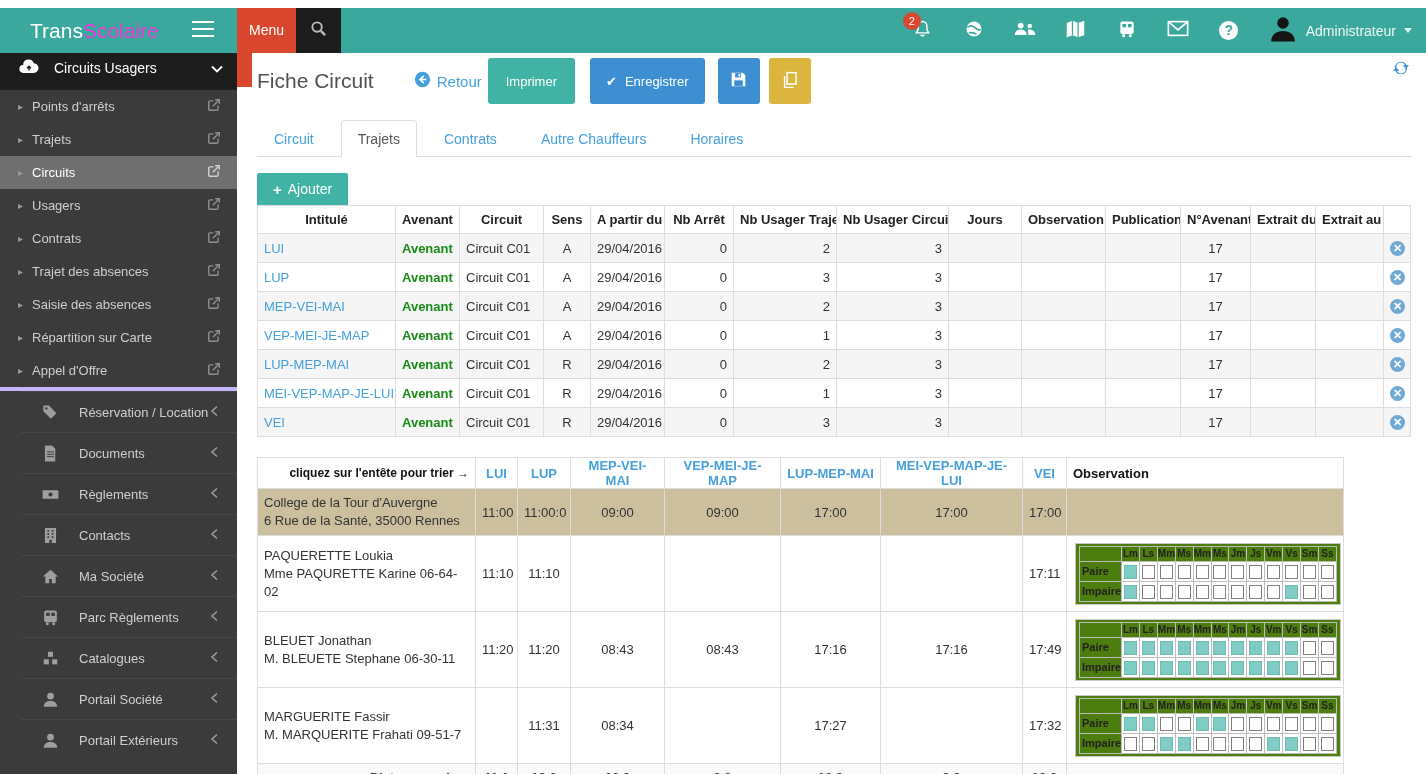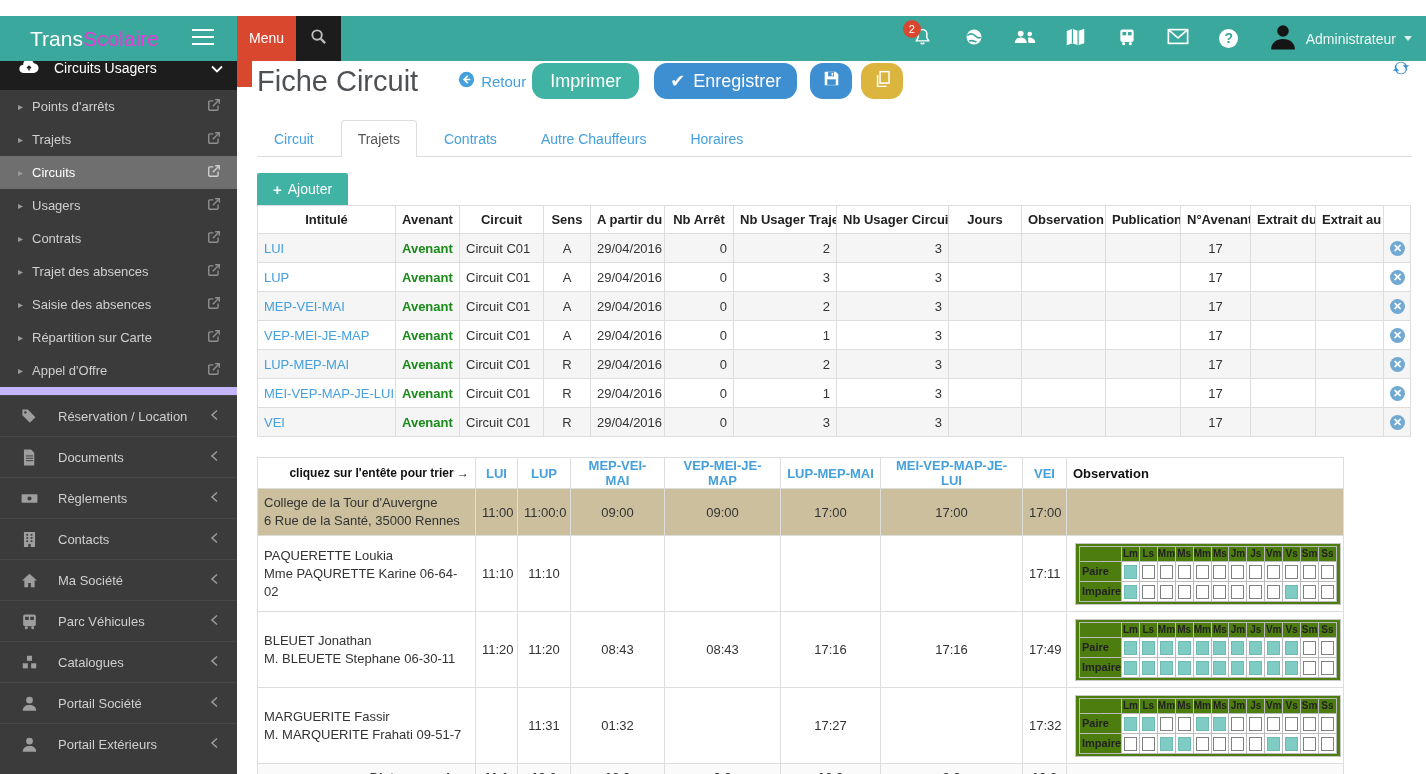--- a/index.html
+++ b/index.html
@@ -1,20 +1,20 @@
 <!DOCTYPE html>
 <html><head>
 <meta charset="utf-8">
 <style>
   * { margin:0; padding:0; box-sizing:border-box; }
   html,body { width:1426px; height:774px; overflow:hidden; background:#fff;
     font-family:"Liberation Sans", sans-serif; }
 
   
-  .topbar { position:absolute; top:16px; left:0; width:1426px; height:45px; background:#3aa89c; z-index:5; }
+  .topbar { position:absolute; top:8px; left:0; width:1426px; height:45px; background:#3aa89c; z-index:5; }
   .brand { position:absolute; left:30px; top:0; height:45px; line-height:45px; font-size:21px; }
   .brand .b1 { color:#fff; }
   .brand .b2 { color:#e93bd9; }
   .hamburger { position:absolute; left:192px; top:13px; width:22px; cursor:pointer; }
   .hamburger div { height:2px; background:#fff; margin-bottom:5px; }
   .menu-btn { position:absolute; left:237px; top:0; width:59px; height:45px; background:#d9472f;
     color:#fff; font-size:14px; text-align:center; line-height:45px; cursor:pointer; }
   .search-btn { position:absolute; left:296px; top:0; width:45px; height:45px; background:#1c1c1c;
     display:flex; align-items:center; justify-content:center; cursor:pointer; }
   .red-flap { position:absolute; left:237px; top:45px; width:15px; height:42px; background:#d9472f; z-index:6; }
@@ -33,32 +33,32 @@
   .sidebar { position:absolute; top:45px; left:0; width:237px; height:729px; background:#3b3b3b; }
   .side-section { height:45px; background:#1d1d1d; color:#fff; font-size:14px;
     display:flex; align-items:center; padding:0 14px 0 18px; cursor:pointer; }
   .side-section .lbl { margin-left:14px; flex:1; }
   .side-links { }
   .side-link { height:33px; display:flex; align-items:center; padding:0 16px 0 18px;
     color:#cfcfcf; font-size:13px; cursor:pointer; }
   .side-link.active { background:#6f6f6f; color:#fff; }
   .side-link .car { color:#9a9a9a; font-size:10px; width:14px; }
   .side-link .lbl { flex:1; }
-  .side-groups { border-top:8px solid #c4b5fd; }
+  .side-groups { border-top:4px solid #c4b5fd;padding-left:21px; }
   .side-group { height:41px; display:flex; align-items:center; padding:0 18px 0 20px;
     color:#cfcfcf; font-size:13px; border-top:1px solid #474747; cursor:pointer; }
   .side-group .gicon { width:24px; margin-right:14px; display:flex; align-items:center; }
   .side-group .lbl { flex:1; }
 
   
   .main { position:absolute; top:45px; left:237px; width:1189px; height:729px; background:#fff; padding-left:20px; }
   .page-head { display:flex; align-items:center; margin-top:10px; height:52px; }
-  .page-title { font-size:29px; font-weight:300; color:#4e5154; margin-right:40px; }
+  .page-title { font-size:21px; font-weight:300; color:#4e5154; margin-right:40px; }
   .retour { display:flex; align-items:center; gap:6px; color:#45a0dd; font-size:15px; cursor:pointer; margin-right:6px; }
-  .btn { border:none; border-radius:13px; color:#fff; font-size:18px; height:36px; cursor:pointer;
+  .btn { border:none; border-radius:3px; color:#fff; font-size:13px; height:46px; cursor:pointer;
     font-family:"Liberation Sans", sans-serif; }
   .btn-teal { background:#41b3a5; padding:0 18px; margin-right:15px; }
   .btn-blue { background:#3d8fd1; padding:0 16px; margin-right:13px; display:inline-flex; align-items:center; gap:8px; }
   .btn-icon { width:42px; display:inline-flex; align-items:center; justify-content:center; padding:0; }
   .btn-yellow { background:#dcb53f; }
   .refresh { position:absolute; right:16px; top:14px; cursor:pointer; }
 
   .tabs { display:flex; margin-top:12px; border-bottom:1px solid #ddd; width:1155px; }
   .tab { padding:10px 16px; font-size:14px; color:#45a0dd; cursor:pointer; margin-right:10px;
     border:1px solid transparent; border-bottom:none; position:relative; top:1px; background:transparent; }
@@ -368,21 +368,21 @@
       <div class="side-group">
         <span class="gicon">
           <svg width="19" height="19" viewBox="0 0 24 24">
             <rect x="4" y="3" width="16" height="15" rx="2.5" fill="#9e9e9e"></rect>
             <rect x="6.5" y="6" width="4.5" height="4" fill="#3b3b3b"></rect>
             <rect x="13" y="6" width="4.5" height="4" fill="#3b3b3b"></rect>
             <circle cx="8" cy="20" r="1.9" fill="#9e9e9e"></circle>
             <circle cx="16" cy="20" r="1.9" fill="#9e9e9e"></circle>
           </svg>
         </span>
-        <span class="lbl">Parc Véhicules</span>
+        <span class="lbl">Parc Règlements</span>
         <span><svg width="9" height="12" viewBox="0 0 9 12">
             <polyline points="7,1.5 2,6 7,10.5" fill="none" stroke="#9a9a9a" stroke-width="1.6"></polyline>
           </svg></span>
       </div>
       <div class="side-group">
         <span class="gicon">
           <svg width="19" height="19" viewBox="0 0 24 24">
             <g fill="#9e9e9e">
               <rect x="8.8" y="3.5" width="6.4" height="6.4"></rect>
               <rect x="3.5" y="13" width="6.4" height="6.4"></rect>
@@ -818,21 +818,21 @@
             </div>
           </td>
         </tr>
         <tr class="row-pass">
           <td class="name-cell">
             <div>MARGUERITE Fassir</div>
             <div>M. MARQUERITE Frahati 09-51-7</div>
           </td>
           <td class="time"></td>
           <td class="time">11:31</td>
-          <td class="time">01:32</td>
+          <td class="time">08:34</td>
           <td class="time"></td>
           <td class="time">17:27</td>
           <td class="time"></td>
           <td class="time">17:32</td>
           <td>
             <div class="gridbox">
               <table class="mini">
                 <thead>
                   <tr>
                     <th class="rowlbl"></th>

